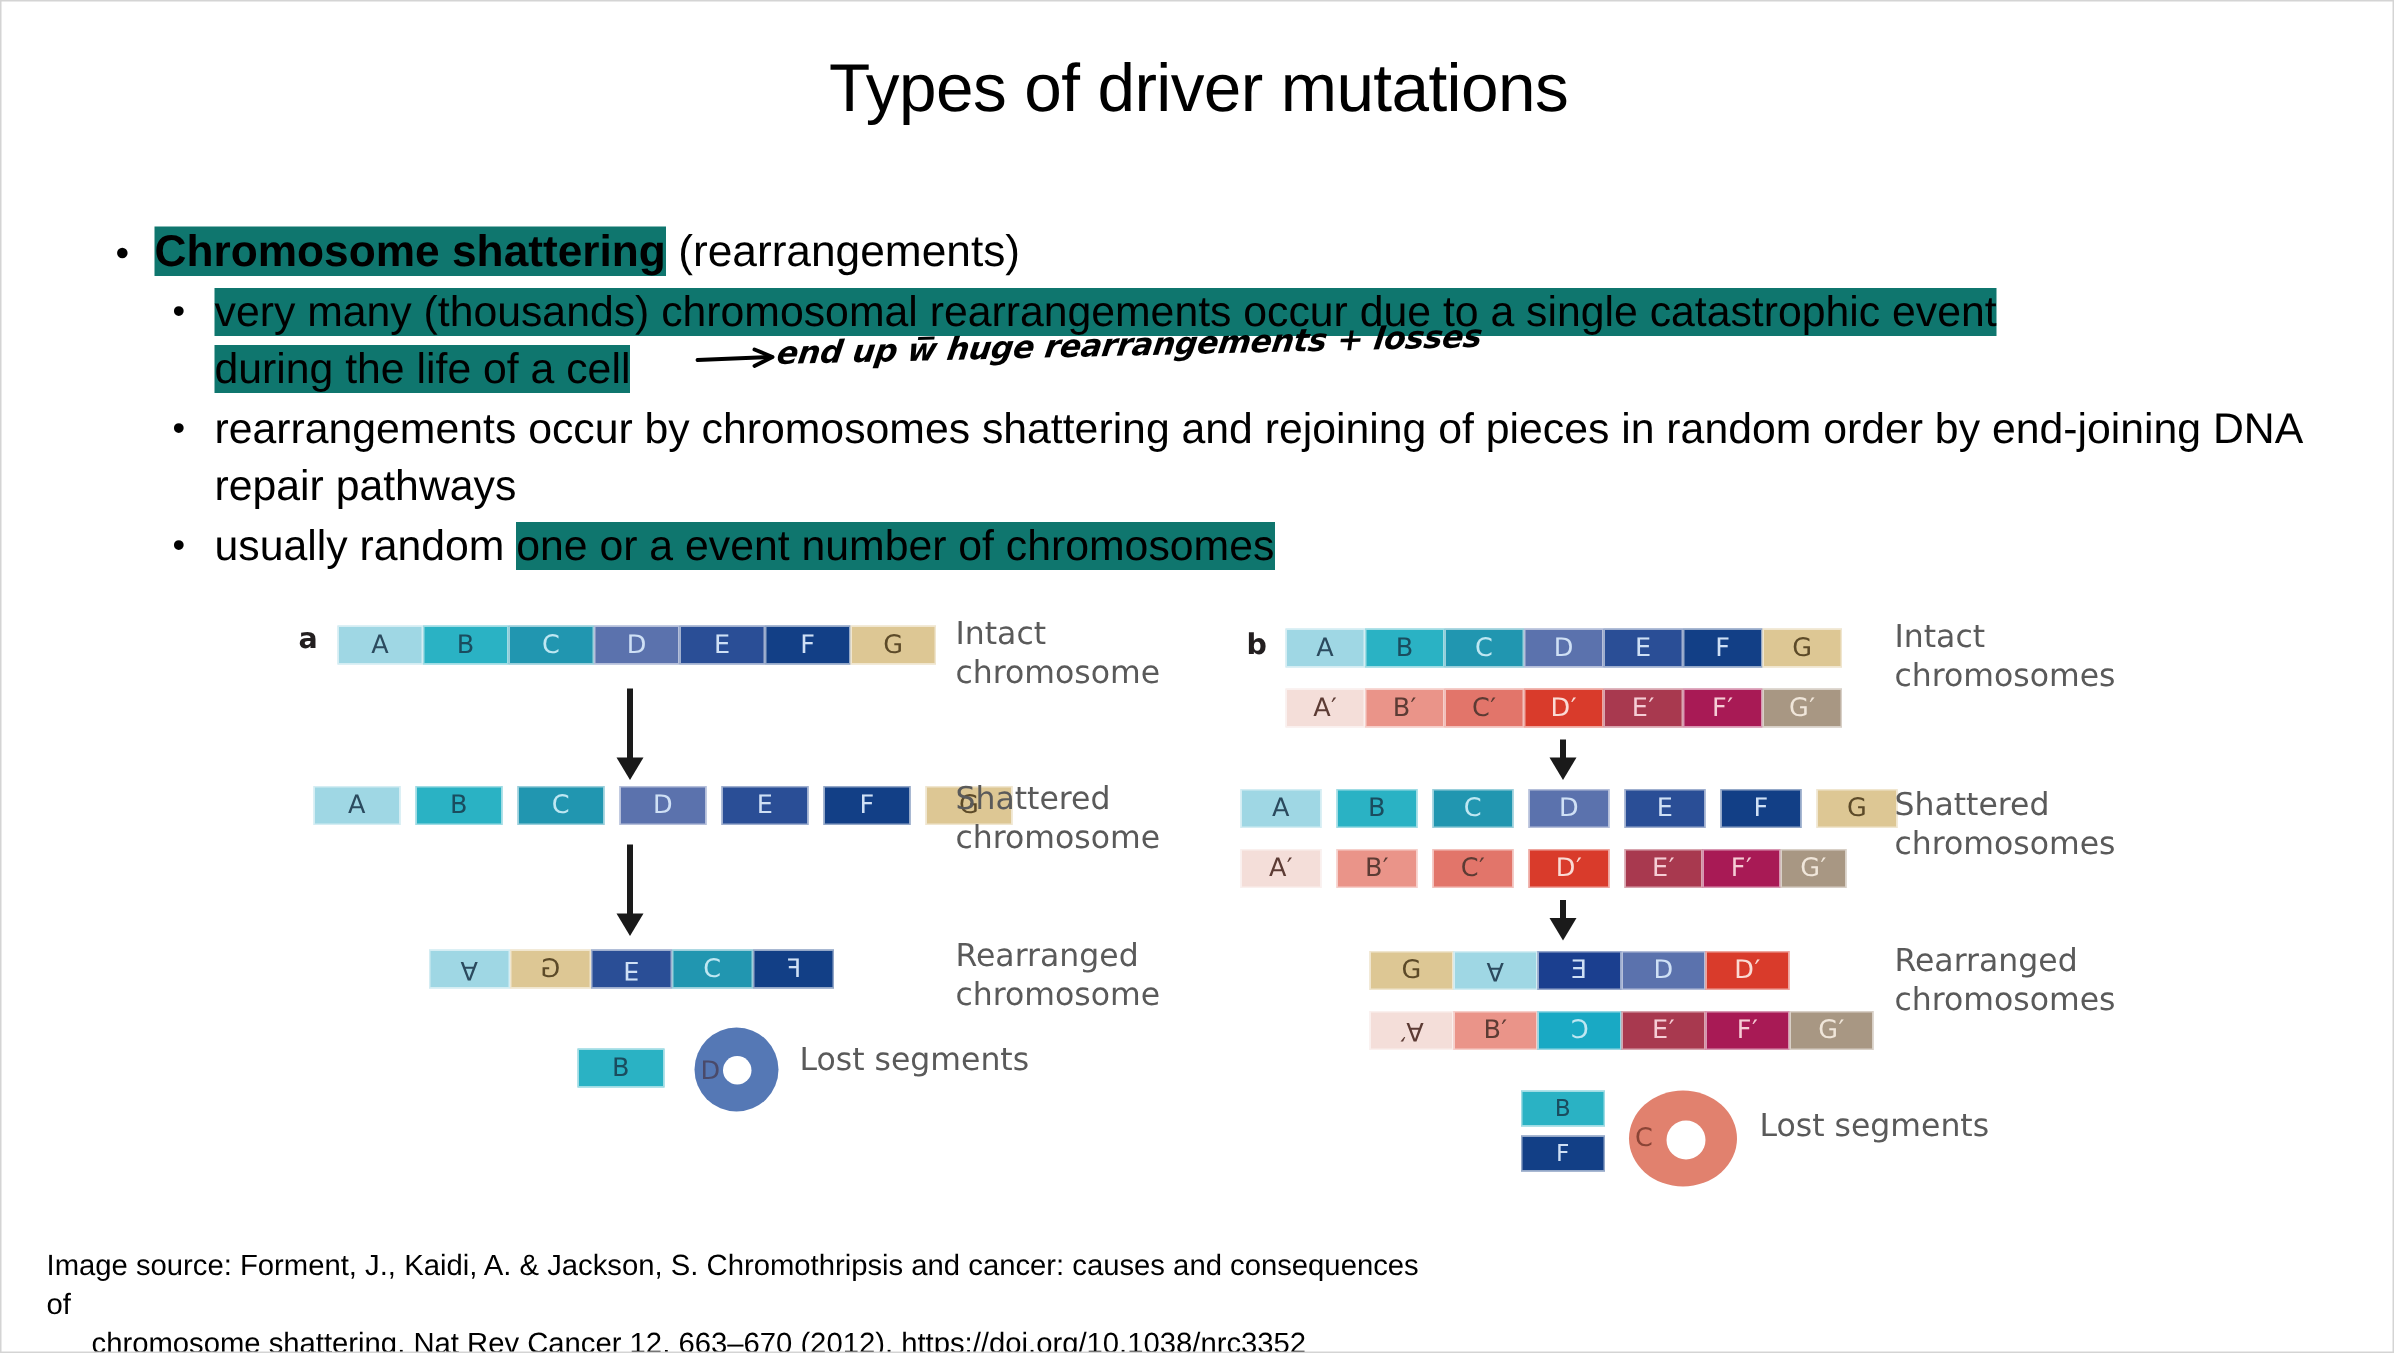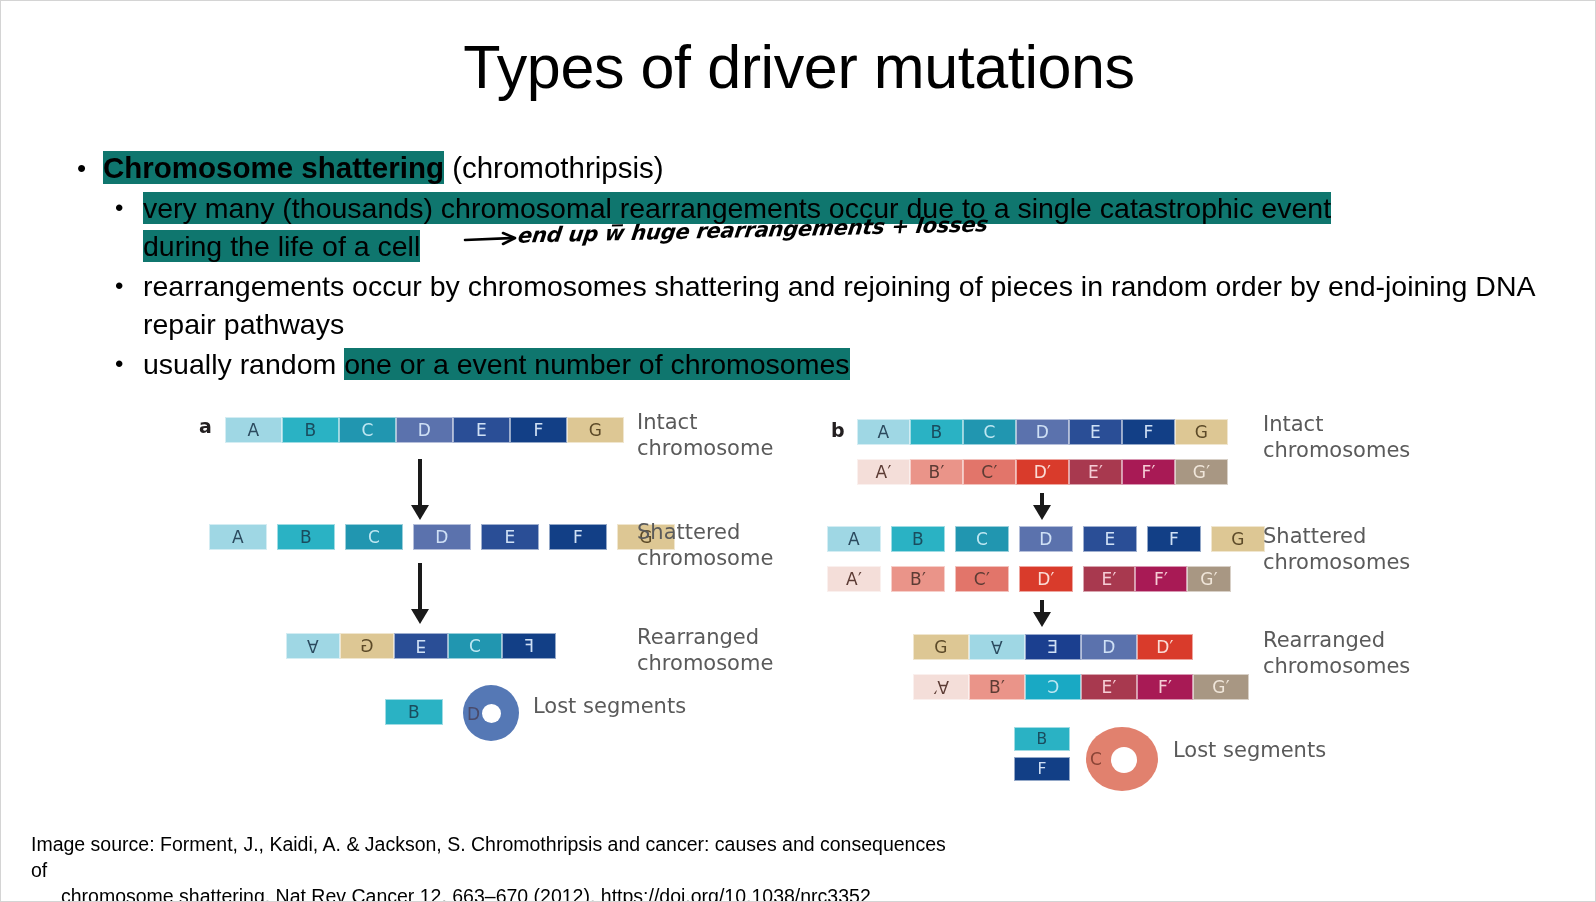--- a/index.html
+++ b/index.html
@@ -20,21 +20,21 @@
     overflow: hidden;
   }
 
   
   #title {
     position: absolute;
     left: 0;
     top: 34px;
     width: 1596px;
     text-align: center;
-    font-size: 61px;
+    font-size: 45px;
     line-height: 1.05;
     color: #000000;
     font-weight: 400;
     letter-spacing: -0.4px;
   }
 
   
   #bullets {
     position: absolute;
     left: 66px;
@@ -183,21 +183,21 @@
 </head>
 <body>
 
 <div id="slide">
 
   <div id="title">Types of driver mutations</div>
 
   <div id="bullets">
 
     <div class="lvl1">
-      <span class="bdot">•</span><span class="hl bold">Chromosome shattering</span><span> (chromothripsis)</span>
+      <span class="bdot">•</span><span class="hl bold">Chromosome shattering</span><span> (rearrangements)</span>
     </div>
 
     <div class="lvl2">
       <span class="bdot">•</span><span class="hl">very many (thousands) chromosomal rearrangements occur due to a single catastrophic event</span><br><span class="hl">during the life of a cell</span>
     </div>
 
     <div class="lvl2">
       <span class="bdot">•</span><span>rearrangements occur by chromosomes shattering and rejoining of pieces in random order by end-</span><span>joining DNA repair pathways</span>
     </div>
 

